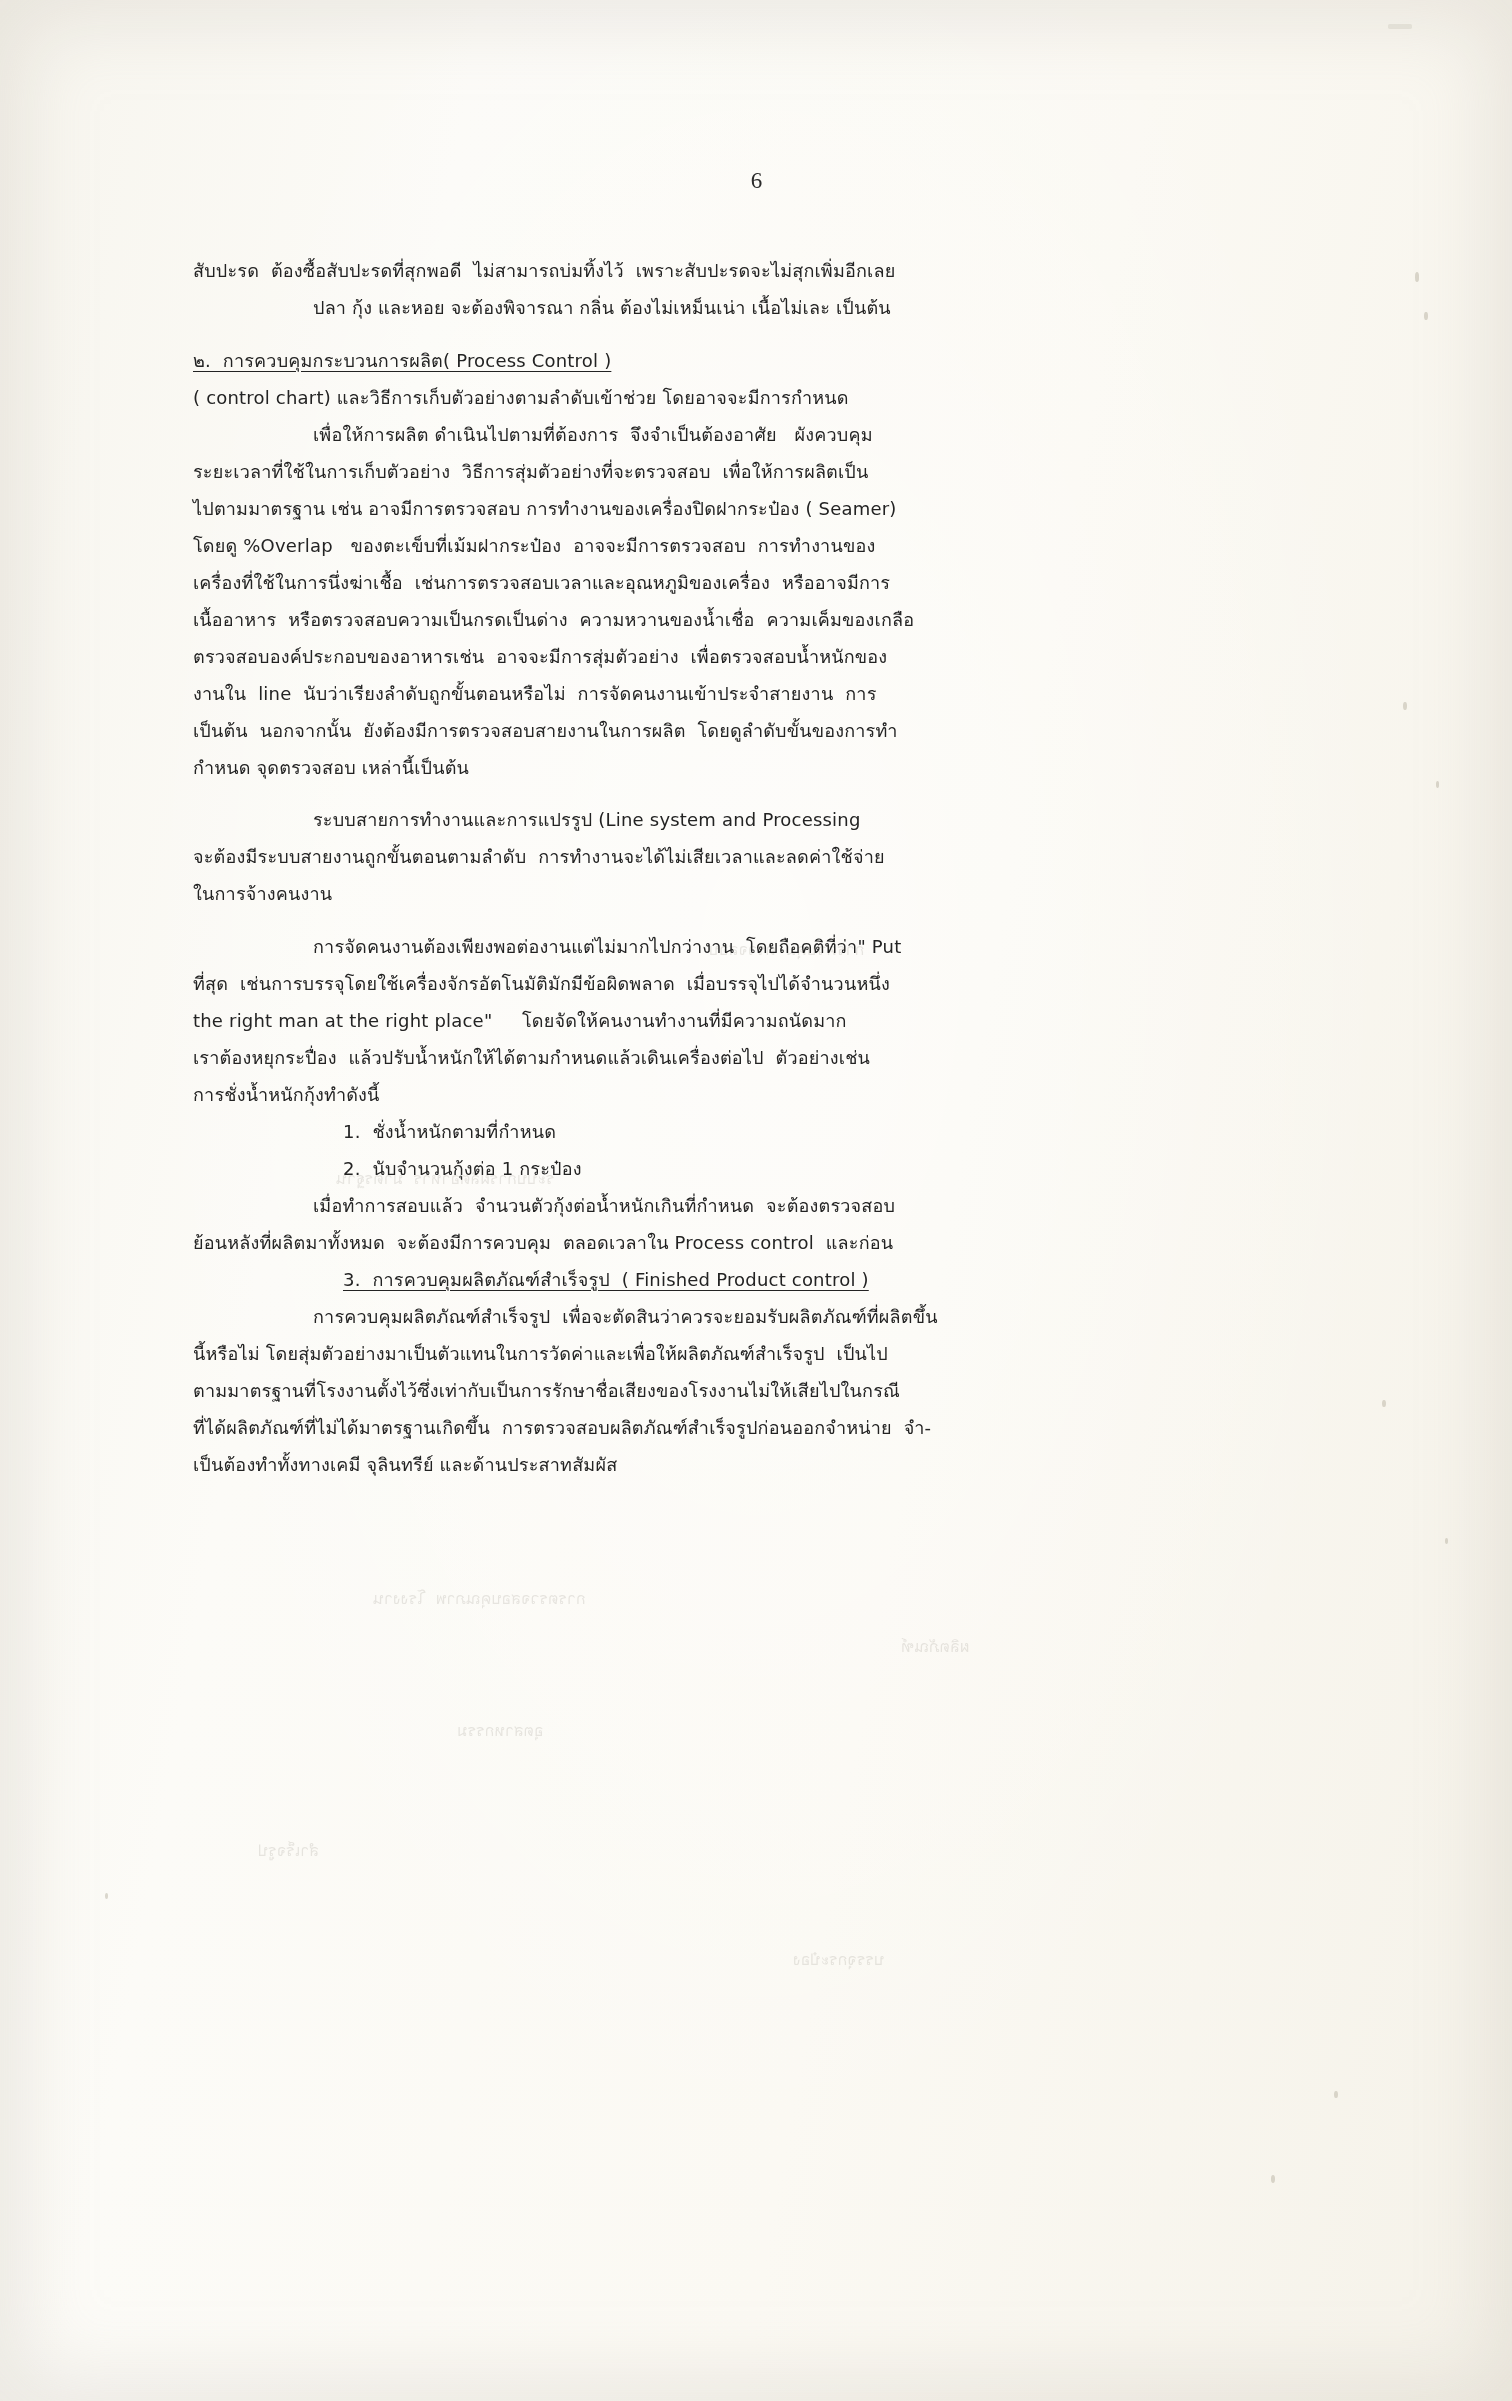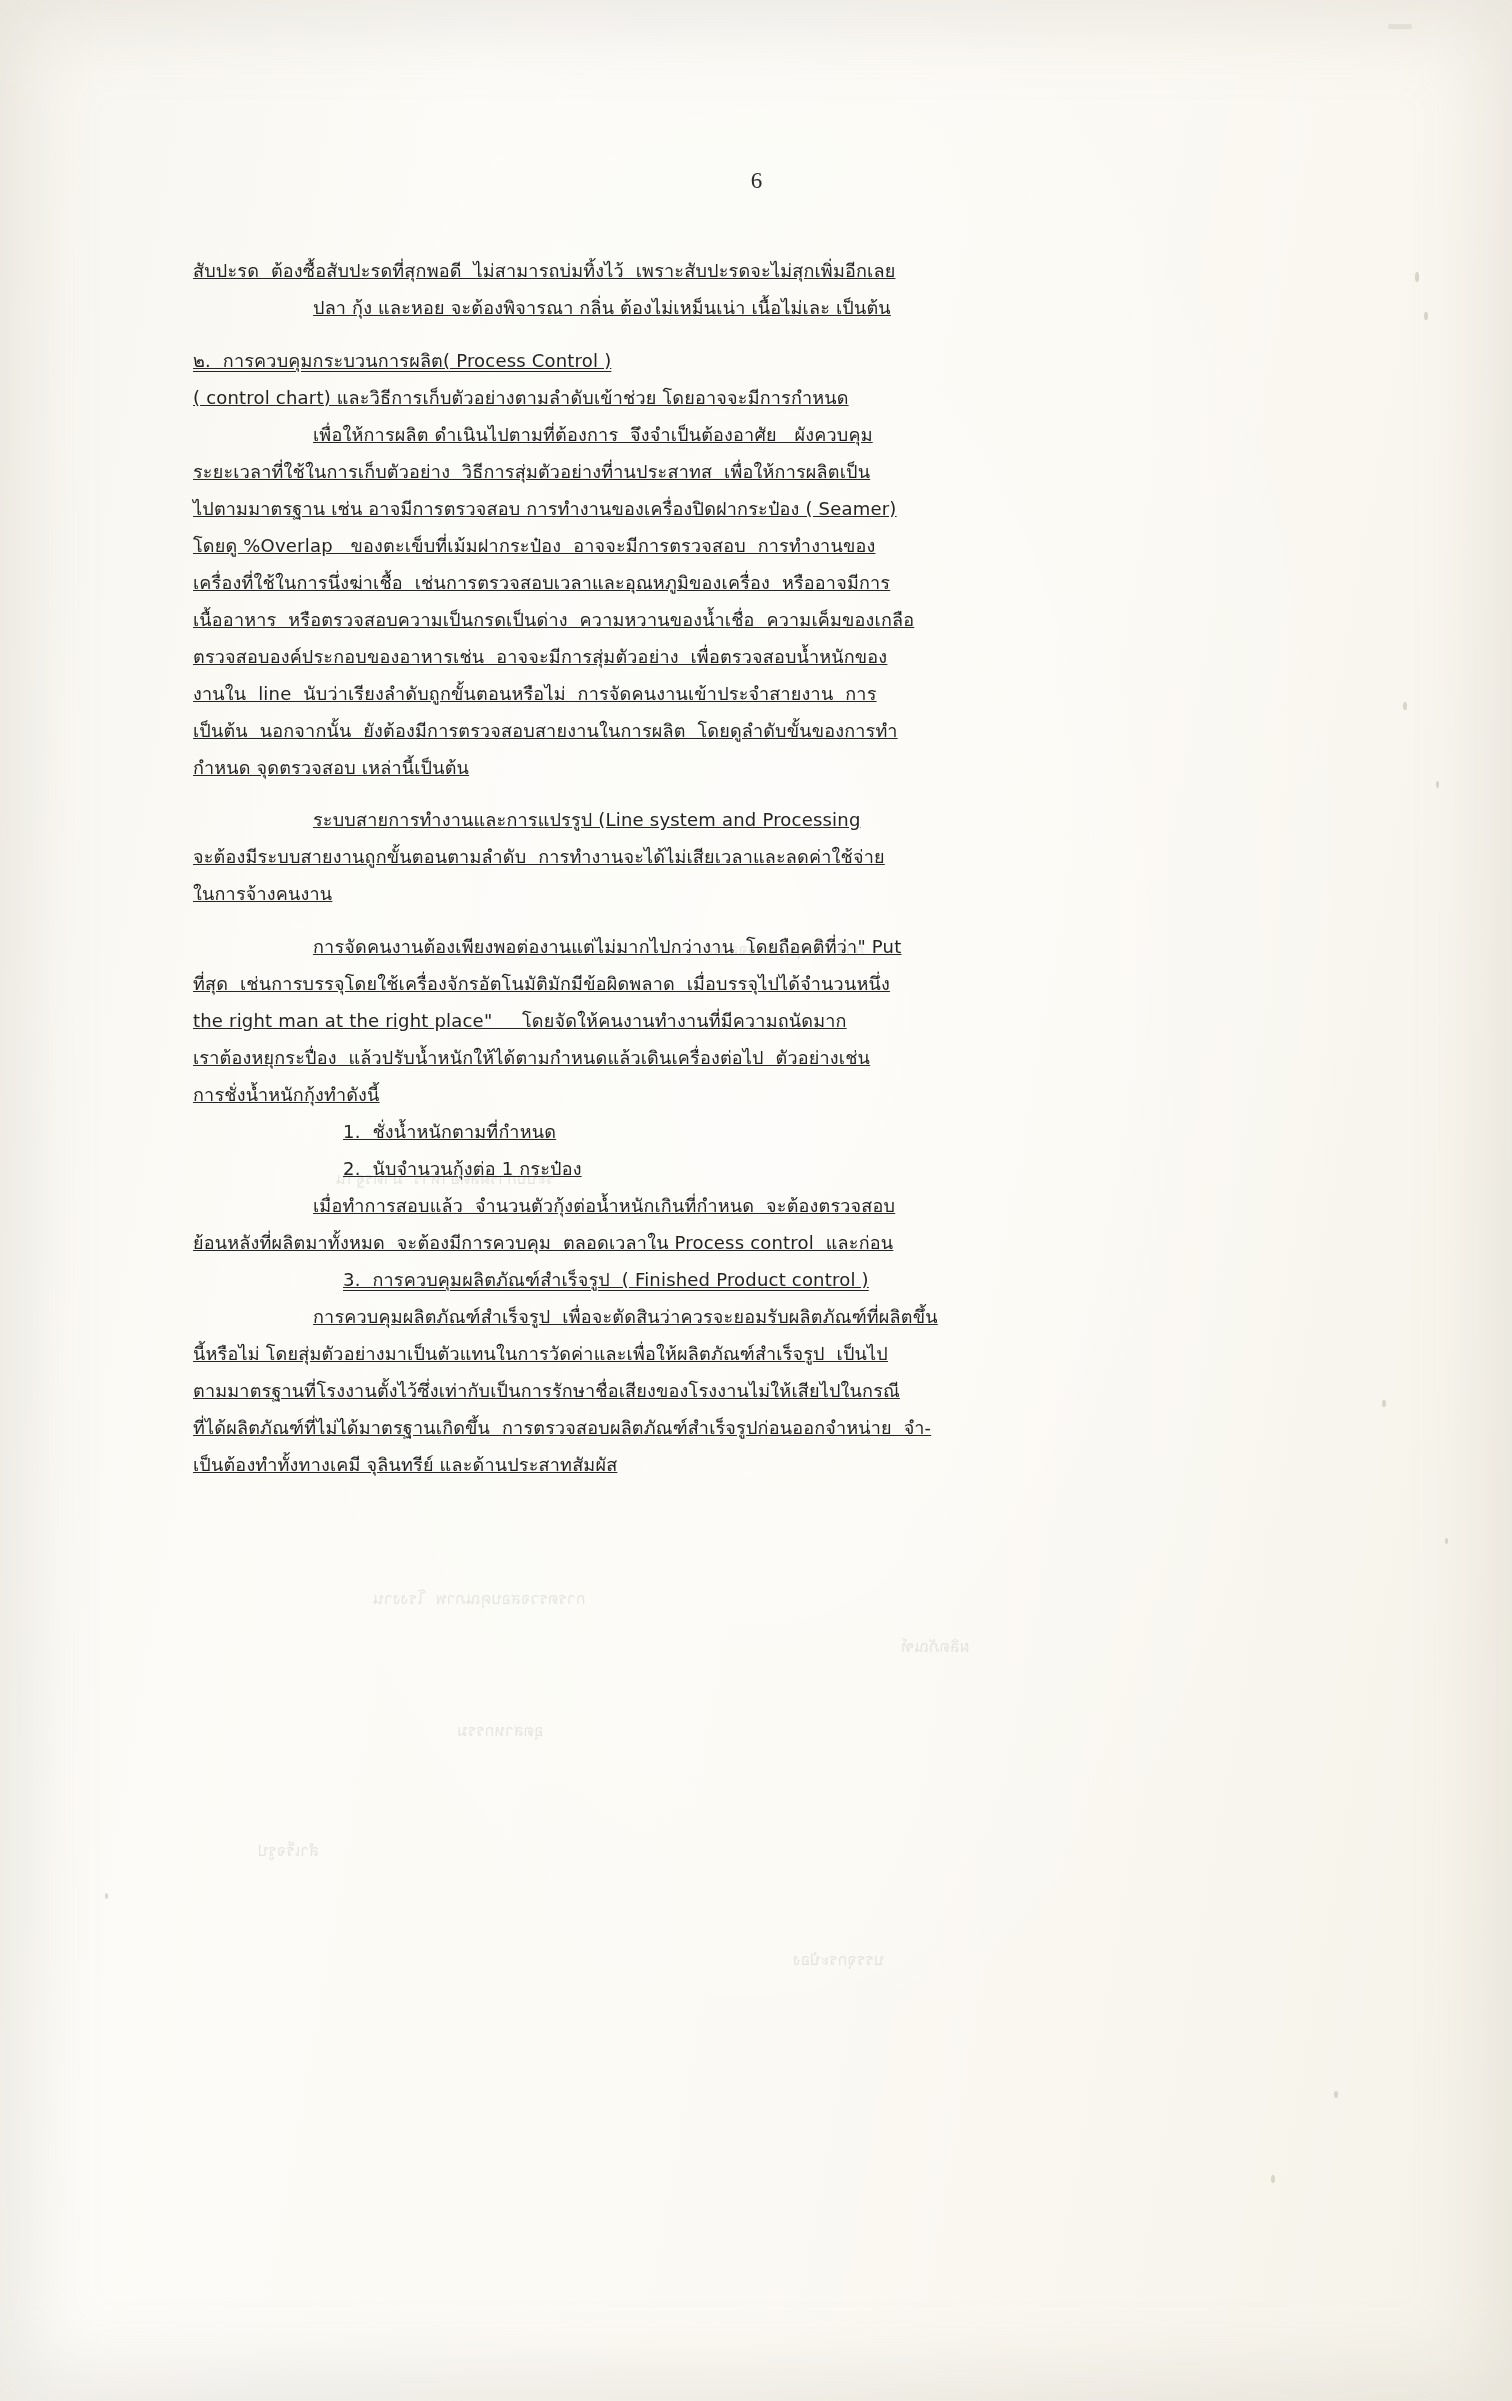--- a/index.html
+++ b/index.html
@@ -49,21 +49,20 @@
     color: #2b2b2b;
     font-family: "Liberation Serif", serif;
   }
 
   .body-text {
     position: absolute;
     left: 193px;
     top: 252px;
     width: 1154px;
     color: #262626;
-    text-decoration: underline;
   }
 
   .ln {
     font-family: "DejaVu Sans", sans-serif;
     font-size: 18px;
     line-height: 37px;
     white-space: pre;
     letter-spacing: 0.2px;
     color: #232323;
   }
@@ -103,21 +102,21 @@
 
   <div class="page-number">6</div>
 
   <div class="body-text">
     <div class="ln ind1">สับปะรด  ต้องซื้อสับปะรดที่สุกพอดี  ไม่สามารถบ่มทิ้งไว้  เพราะสับปะรดจะไม่สุกเพิ่มอีกเลย</div>
     <div class="ln ind2">ปลา กุ้ง และหอย จะต้องพิจารณา กลิ่น ต้องไม่เหม็นเน่า เนื้อไม่เละ เป็นต้น</div>
     <div class="gap"></div>
     <div class="ln ind-head u">๒.  การควบคุมกระบวนการผลิต( Process Control )</div>
     <div class="ln ind1">( control chart) และวิธีการเก็บตัวอย่างตามลำดับเข้าช่วย โดยอาจจะมีการกำหนด</div>
     <div class="ln ind2">เพื่อให้การผลิต ดำเนินไปตามที่ต้องการ  จึงจำเป็นต้องอาศัย   ผังควบคุม</div>
-    <div class="ln ind1">ระยะเวลาที่ใช้ในการเก็บตัวอย่าง  วิธีการสุ่มตัวอย่างที่านประสาทส  เพื่อให้การผลิตเป็น</div>
+    <div class="ln ind1">ระยะเวลาที่ใช้ในการเก็บตัวอย่าง  วิธีการสุ่มตัวอย่างที่จะตรวจสอบ  เพื่อให้การผลิตเป็น</div>
     <div class="ln ind1">ไปตามมาตรฐาน เช่น อาจมีการตรวจสอบ การทำงานของเครื่องปิดฝากระป๋อง ( Seamer)</div>
     <div class="ln ind1">โดยดู %Overlap   ของตะเข็บที่เม้มฝากระป๋อง  อาจจะมีการตรวจสอบ  การทำงานของ</div>
     <div class="ln ind1">เครื่องที่ใช้ในการนึ่งฆ่าเชื้อ  เช่นการตรวจสอบเวลาและอุณหภูมิของเครื่อง  หรืออาจมีการ</div>
     <div class="ln ind1">เนื้ออาหาร  หรือตรวจสอบความเป็นกรดเป็นด่าง  ความหวานของน้ำเชื่อ  ความเค็มของเกลือ</div>
     <div class="ln ind1">ตรวจสอบองค์ประกอบของอาหารเช่น  อาจจะมีการสุ่มตัวอย่าง  เพื่อตรวจสอบน้ำหนักของ</div>
     <div class="ln ind1">งานใน  line  นับว่าเรียงลำดับถูกขั้นตอนหรือไม่  การจัดคนงานเข้าประจำสายงาน  การ</div>
     <div class="ln ind1">เป็นต้น  นอกจากนั้น  ยังต้องมีการตรวจสอบสายงานในการผลิต  โดยดูลำดับขั้นของการทำ</div>
     <div class="ln ind1">กำหนด จุดตรวจสอบ เหล่านี้เป็นต้น</div>
     <div class="gap"></div>
     <div class="ln ind2">ระบบสายการทำงานและการแปรรูป (Line system and Processing</div>

